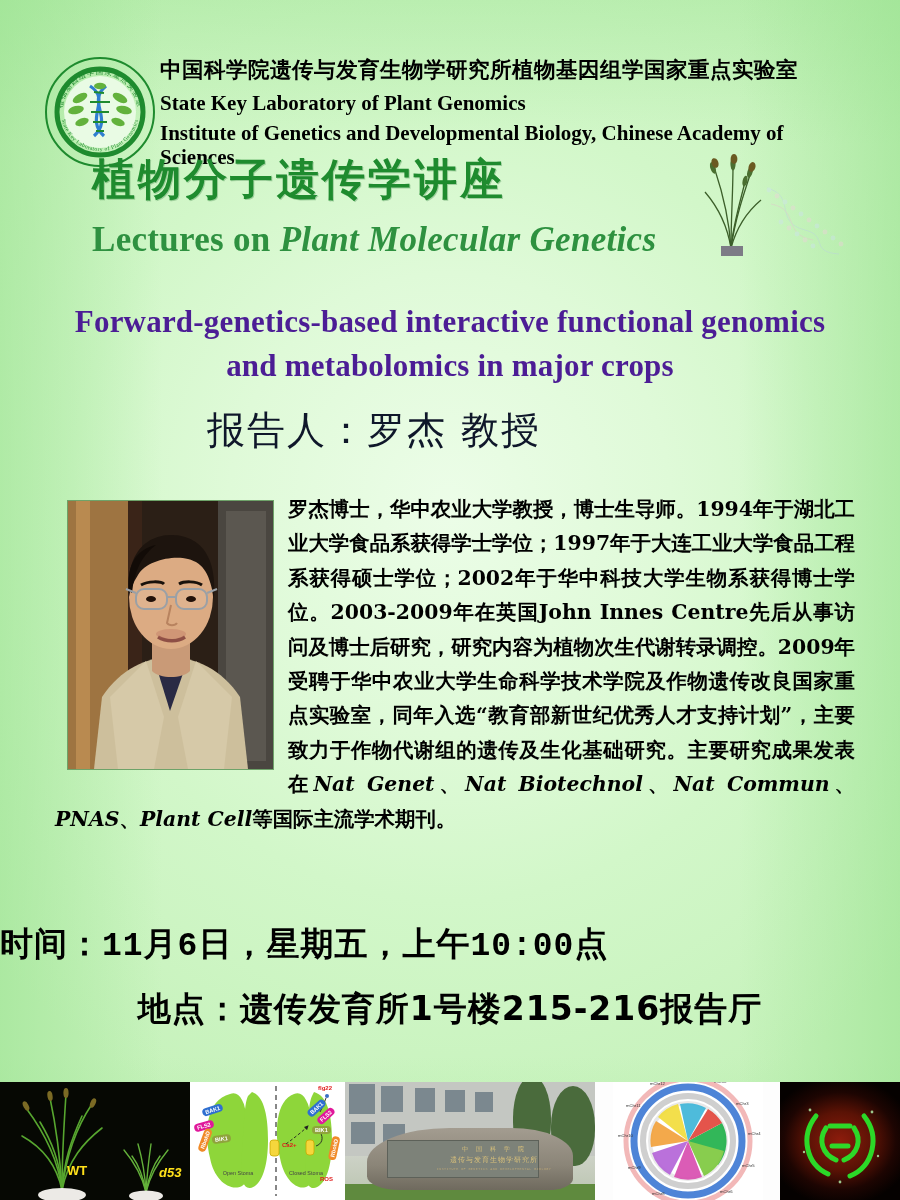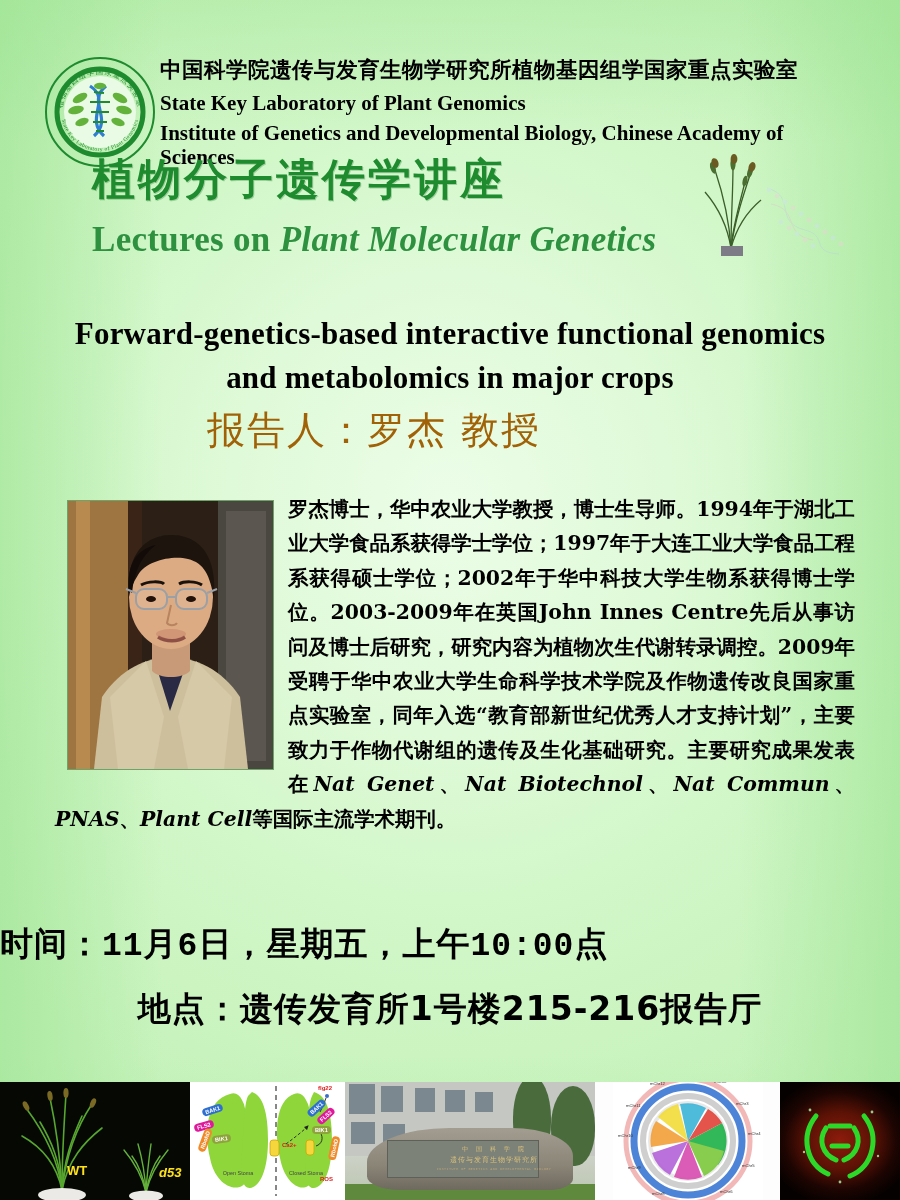--- a/index.html
+++ b/index.html
@@ -48,30 +48,29 @@
     font-size:35px;font-weight:bold;color:#2e9140;letter-spacing:.3px;white-space:nowrap;
   }
   .series-en i{font-style:italic;}
 
   
   .deco{position:absolute;right:36px;top:148px;width:175px;height:112px;}
 
   
   .lect-title{
     position:absolute;left:22px;top:300px;width:856px;text-align:center;
-    color:#000000;font-weight:bold;font-size:31px;line-height:1.42;
+    color:#4c1d95;font-weight:bold;font-size:31px;line-height:1.42;
     letter-spacing:.2px;
-    margin-top:12px;
   }
 
   
   .speaker{
     position:absolute;left:0;top:405px;width:748px;text-align:center;
     font-family:"DejaVu Sans",sans-serif;
-    font-size:38px;color:#a16207;letter-spacing:2px;
+    font-size:38px;color:#0f172a;letter-spacing:2px;
   }
 
   
   .bio-wrap{position:absolute;left:55px;top:492px;width:800px;}
   .photo{
     float:left;width:205px;height:268px;margin:8px 14px 2px 12px;
     border:1px solid #6ea369;position:relative;overflow:hidden;background:#2a1d14;
   }
   .bio{
     font-family:"DejaVu Serif",serif;

